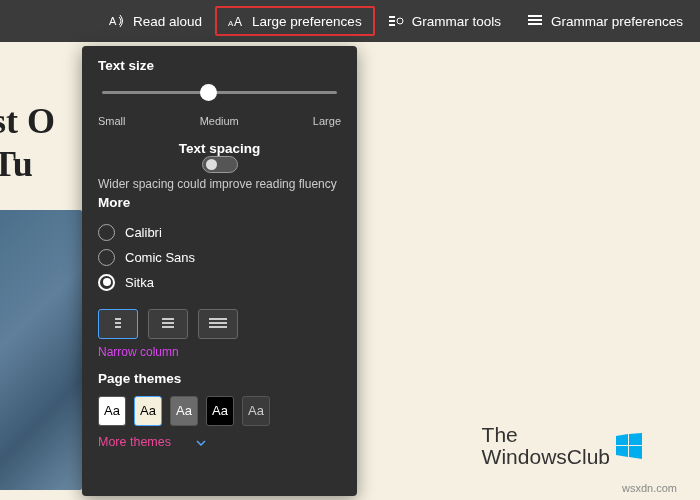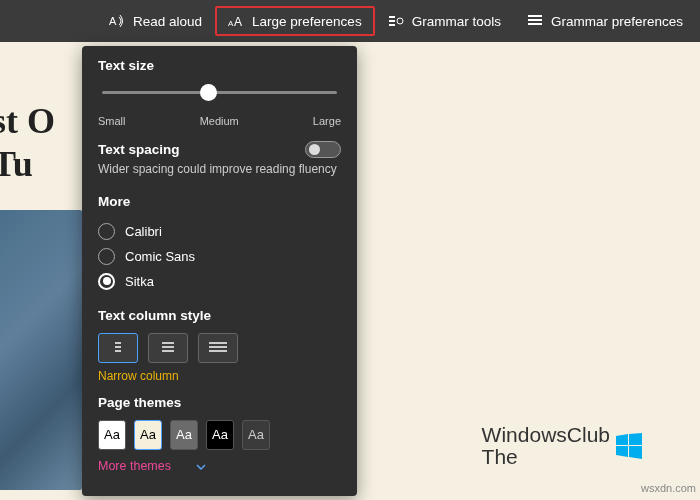--- a/index.html
+++ b/index.html
@@ -115,20 +115,21 @@
       justify-content: space-between;
       font-size: 11px;
       color: #ccc;
       margin-bottom: 14px;
       gap: 44px;
     }
     .row-between {
       display: flex;
       justify-content: space-between;
       align-items: center;
+      flex-direction: column;
     }
     .toggle {
       width: 36px;
       height: 17px;
       background: #555;
       border: 1px solid #999;
       border-radius: 10px;
       position: relative;
       cursor: pointer;
     }
@@ -138,21 +139,21 @@
       background: #ddd;
       border-radius: 50%;
       position: absolute;
       top: 2px;
       left: 3px;
     }
     .panel-desc {
       font-size: 12px;
       color: #ccc;
       margin-top: 4px;
-      margin-bottom: 16px;
+      margin-bottom: 2px;
       line-height: 1.3;
     }
     .radio-group {
       margin-top: 8px;
       margin-bottom: 14px;
     }
     .radio-item {
       display: flex;
       align-items: center;
       gap: 10px;
@@ -194,21 +195,21 @@
       display: flex;
       align-items: center;
       justify-content: center;
       cursor: pointer;
     }
     .col-btn.active {
       border: 1.5px solid #4aa3ff;
     }
     .col-caption {
       font-size: 12px;
-      color: #eab308;
+      color: #d946ef;
       margin-top: 6px;
       margin-bottom: 12px;
     }
     .theme-row {
       display: flex;
       gap: 8px;
       margin-top: 8px;
       margin-bottom: 8px;
     }
     .theme-swatch {
@@ -248,21 +249,21 @@
     .brand-text { display: flex; flex-direction: column; }
     .brand-logo {
       width: 26px;
       height: 26px;
       display: inline-block;
       position: relative;
     }
     .wm {
       position: absolute;
       bottom: 6px;
-      right: 4px;
+      right: 23px;
       font-size: 11px;
       color: #888;
     }
   </style>
 </head>
 <body>
 
 <div class="toolbar">
   <div class="toolbar-item">
     <span class="toolbar-icon">
@@ -344,21 +345,20 @@
     <div class="radio-item">
       <span class="radio-circle"></span>
       <span>Comic Sans</span>
     </div>
     <div class="radio-item">
       <span class="radio-circle checked"></span>
       <span>Sitka</span>
     </div>
   </div>
 
-  <div class="panel-section-title">Text column style</div>
   <div class="col-buttons">
     <div class="col-btn active">
       <svg width="18" height="14">
           <rect x="6" y="1" width="6" height="2" fill="#ccc"></rect>
           <rect x="6" y="5" width="6" height="2" fill="#ccc"></rect>
           <rect x="6" y="9" width="6" height="2" fill="#ccc"></rect>
         </svg>
     </div>
     <div class="col-btn">
       <svg width="18" height="14">
@@ -390,22 +390,22 @@
     <span>
       <svg width="10" height="6" viewBox="0 0 10 6">
           <path d="M1 1 L5 5 L9 1" stroke="#5aa9ff" stroke-width="1.4" fill="none"></path>
         </svg>
     </span>
   </div>
 </div>
 
 <div class="brand">
   <div class="brand-text">
+    <span>The</span>
     <span>WindowsClub</span>
-    <span>The</span>
   </div>
   <span class="brand-logo">
     <svg viewBox="0 0 26 26" width="26" height="26">
       <polygon points="0,3 12,1 12,12 0,12" fill="#00adef"></polygon>
       <polygon points="13,1 26,0 26,12 13,12" fill="#00adef"></polygon>
       <polygon points="0,13 12,13 12,24 0,22" fill="#00adef"></polygon>
       <polygon points="13,13 26,13 26,26 13,24" fill="#00adef"></polygon>
     </svg>
   </span>
 </div>

